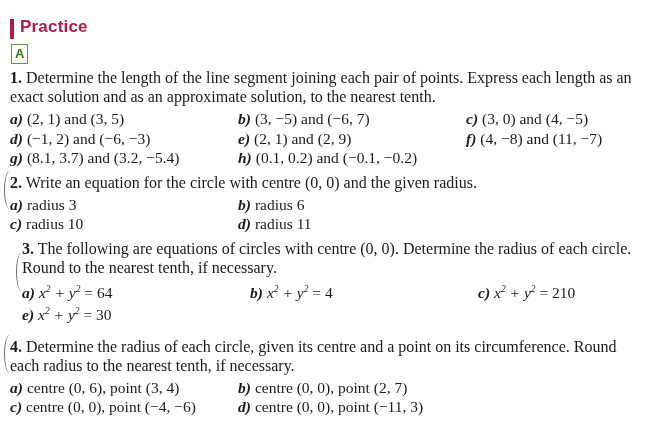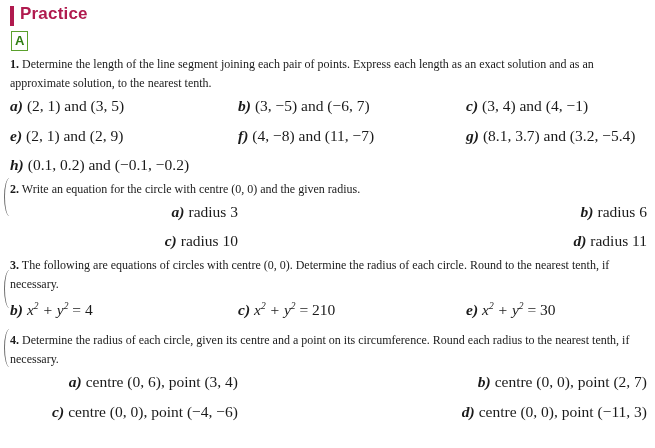--- a/index.html
+++ b/index.html
@@ -12,21 +12,21 @@
     background: #ffffff;
     font-family: "Liberation Serif", serif;
     color: #1a1a1a;
     overflow: hidden;
   }
   .page {
     position: relative;
     width: 655px;
     height: 448px;
     box-sizing: border-box;
-    padding: 4px 8px 0 10px;
+    padding: 17px 8px 0 10px;
   }
   
   .practice-head {
     display: flex;
     align-items: flex-start;
     margin: 0 0 2px 0;
   }
   .practice-bar {
     width: 4px;
     height: 20px;
@@ -52,36 +52,35 @@
     line-height: 13px;
     padding: 2px 3px 3px 3px;
     margin: 3px 0 4px 1px;
   }
   
   .question {
     position: relative;
     margin-bottom: 5px;
   }
   .q-stem {
-    font-size: 12px;
+    font-size: 16px;
     line-height: 19px;
     text-align: left;
   }
   .q-num {
     font-weight: bold;
   }
   .parts {
     display: grid;
     grid-template-columns: 228px 228px 1fr;
     margin-top: 3px;
-    row-gap: 10px;
+    row-gap: 0;
   }
   .parts.two-col {
     grid-template-columns: 228px 1fr;
-    text-align: right;
   }
   .part {
     font-size: 15.5px;
     line-height: 19.5px;
     white-space: nowrap;
   }
   .part-label {
     font-weight: bold;
     font-style: italic;
     margin-right: 4px;
@@ -98,21 +97,21 @@
   .doodle {
     position: absolute;
     border-left: 1.2px solid #6b6b6b;
     border-radius: 60% 0 0 60%;
     height: 38px;
     width: 10px;
     left: -6px;
     pointer-events: none;
   }
   .q2 { margin-top: 4px; }
-  .q3 { margin-top: 4px; }
+  .q3 { margin-top: 4px; margin-left: 12px; }
   .q4 { margin-top: 12px; }
 </style>
 </head>
 <body>
 
 <div class="page">
 
   <div class="practice-head">
     <div class="practice-bar"></div>
     <div class="practice-title">Practice</div>
@@ -122,21 +121,22 @@
 
   
   <div class="question q1">
     <div class="q-stem">
       <span class="q-num">1.</span>
       <span>Determine the length of the line segment joining each pair of points. Express each length as an exact solution and as an approximate solution, to the nearest tenth.</span>
     </div>
     <div class="parts">
       <div class="part"><span class="part-label">a)</span><span>(2, 1) and (3, 5)</span></div>
       <div class="part"><span class="part-label">b)</span><span>(3, −5) and (−6, 7)</span></div>
-      <div class="part"><span class="part-label">c)</span><span>(3, 4) and (4, −1)</span></div>
+      <div class="part"><span class="part-label">c)</span><span>(3, 0) and (4, −5)</span></div>
+      <div class="part"><span class="part-label">d)</span><span>(−1, 2) and (−6, −3)</span></div>
       <div class="part"><span class="part-label">e)</span><span>(2, 1) and (2, 9)</span></div>
       <div class="part"><span class="part-label">f)</span><span>(4, −8) and (11, −7)</span></div>
       <div class="part"><span class="part-label">g)</span><span>(8.1, 3.7) and (3.2, −5.4)</span></div>
       <div class="part"><span class="part-label">h)</span><span>(0.1, 0.2) and (−0.1, −0.2)</span></div>
     </div>
   </div>
 
   
   <div class="question q2">
     <div class="doodle" style="top:-2px;"></div>
@@ -153,20 +153,21 @@
   </div>
 
   
   <div class="question q3">
     <div class="doodle" style="top:14px;"></div>
     <div class="q-stem">
       <span class="q-num">3.</span>
       <span>The following are equations of circles with centre (0, 0). Determine the radius of each circle. Round to the nearest tenth, if necessary.</span>
     </div>
     <div class="parts">
+      <div class="part"><span class="part-label">a)</span><span class="math">x</span><sup>2</sup><span class="math"> + y</span><sup>2</sup><span> = 64</span></div>
       <div class="part"><span class="part-label">b)</span><span class="math">x</span><sup>2</sup><span class="math"> + y</span><sup>2</sup><span> = 4</span></div>
       <div class="part"><span class="part-label">c)</span><span class="math">x</span><sup>2</sup><span class="math"> + y</span><sup>2</sup><span> = 210</span></div>
       <div class="part"><span class="part-label">e)</span><span class="math">x</span><sup>2</sup><span class="math"> + y</span><sup>2</sup><span> = 30</span></div>
     </div>
   </div>
 
   
   <div class="question q4">
     <div class="doodle" style="top:-2px;"></div>
     <div class="q-stem">

